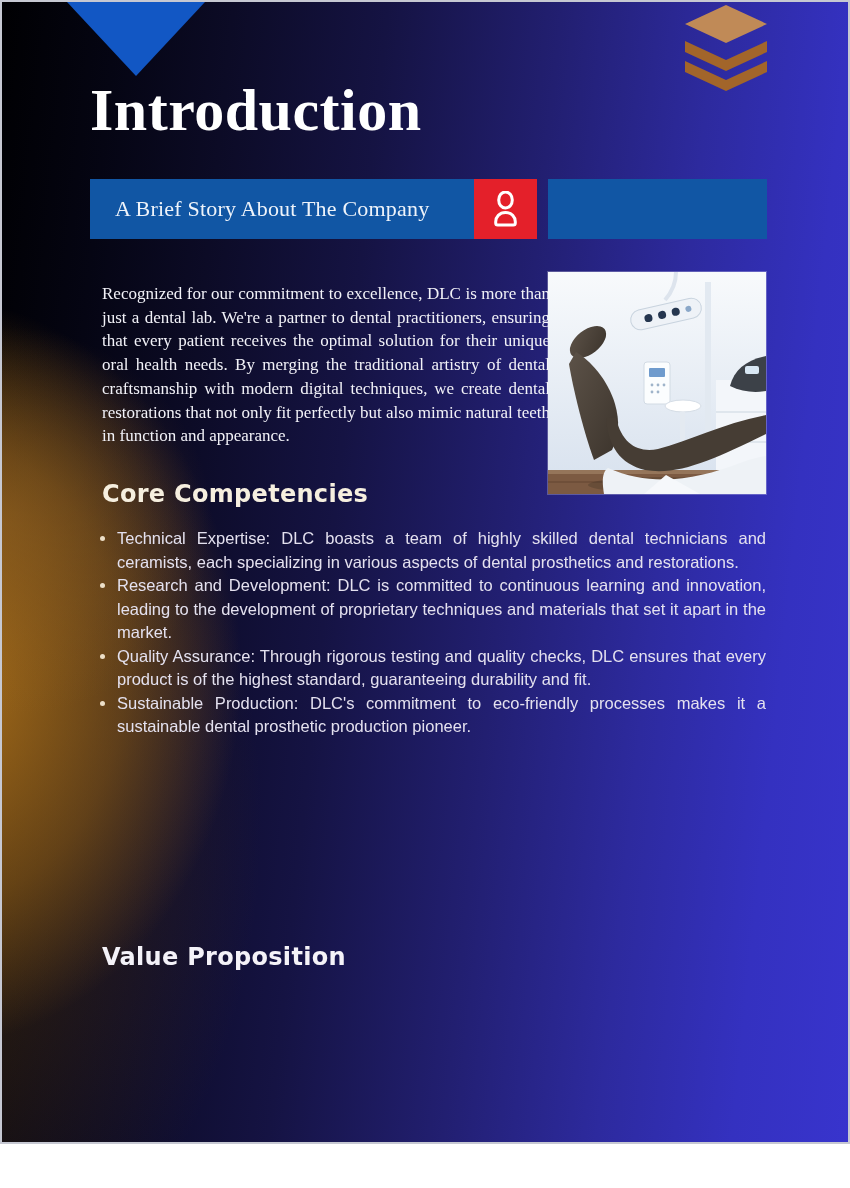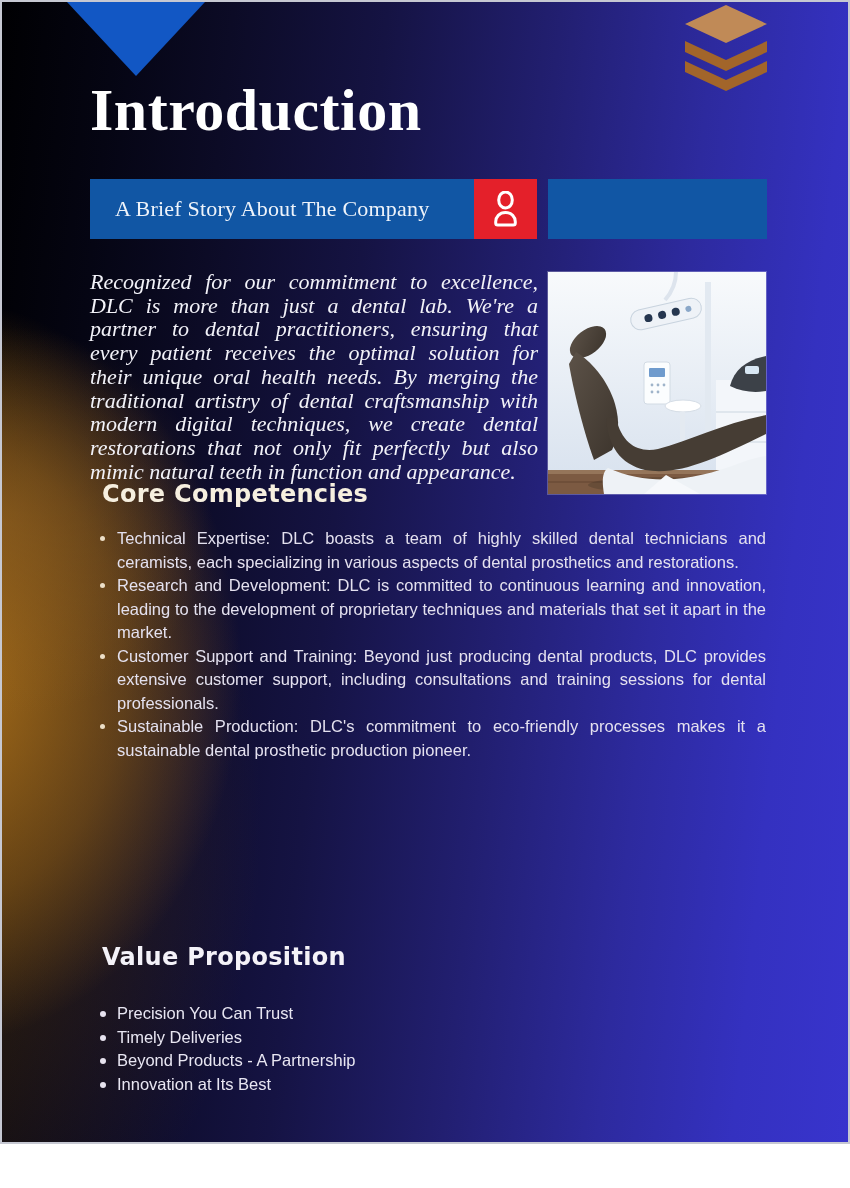--- a/index.html
+++ b/index.html
@@ -35,23 +35,23 @@
   .banner-main span{
     font-family:"Liberation Serif",serif;font-size:22px;color:#eef3fa;
     padding-left:25px;letter-spacing:0.2px;
   }
   .banner-red{
     position:absolute;left:472px;top:177px;width:63px;height:60px;
     display:flex;align-items:center;justify-content:center;
   }
   .banner-right{position:absolute;left:546px;top:177px;width:219px;height:60px;}
   .intro-paragraph{
-    position:absolute;left:88px;top:268px;width:448px;margin:0;
-    font-family:"Liberation Serif",serif;font-size:22px;line-height:23.7px;
-    color:#f2f2f8;text-align:justify;font-style:italic;
+    position:absolute;left:88px;top:268px;width:448px;margin:12px;
+    font-family:"Liberation Serif",serif;font-size:17px;line-height:23.7px;
+    color:#f2f2f8;text-align:justify;
   }
   .photo{
     position:absolute;left:546px;top:270px;width:218px;height:222px;
     outline:1px solid rgba(255,255,255,0.25);
   }
   .section-heading{
     position:absolute;left:100px;margin:0;
     font-family:"DejaVu Sans","Liberation Sans",sans-serif;
     font-weight:700;font-size:24px;letter-spacing:0.3px;
   }
@@ -149,26 +149,20 @@
       <path d="M60,196 C105,216 150,207 192,191 C203,187 211,185 218,184 L218,222 L56,222 C54,210 54,200 60,196 Z" fill="#eef2f6"></path>
       <path d="M118,203 L152,222 L96,222 Z" fill="#f6f8fb"></path>
     </svg>
   </div>
 
   <h2 class="section-heading h-core">Core Competencies</h2>
 
   <ul class="bullet-list core-list">
     <li>Technical Expertise: DLC boasts a team of highly skilled dental technicians and ceramists, each specializing in various aspects of dental prosthetics and restorations.</li>
     <li>Research and Development: DLC is committed to continuous learning and innovation, leading to the development of proprietary techniques and materials that set it apart in the market.</li>
-    <li>Customer Support and Training: Beyond just producing dental products, DLC provides extensive customer support, including consultations and training sessions for dental professionals.</li>
+    <li>Quality Assurance: Through rigorous testing and quality checks, DLC ensures that every product is of the highest standard, guaranteeing durability and fit.</li>
     <li>Sustainable Production: DLC's commitment to eco-friendly processes makes it a sustainable dental prosthetic production pioneer.</li>
   </ul>
 
   <h2 class="section-heading h-value">Value Proposition</h2>
 
-  <ul class="bullet-list value-list">
-    <li>Precision You Can Trust</li>
-    <li>Timely Deliveries</li>
-    <li>Beyond Products - A Partnership</li>
-    <li>Innovation at Its Best</li>
-  </ul>
 
 </div>
 
 </body></html>

